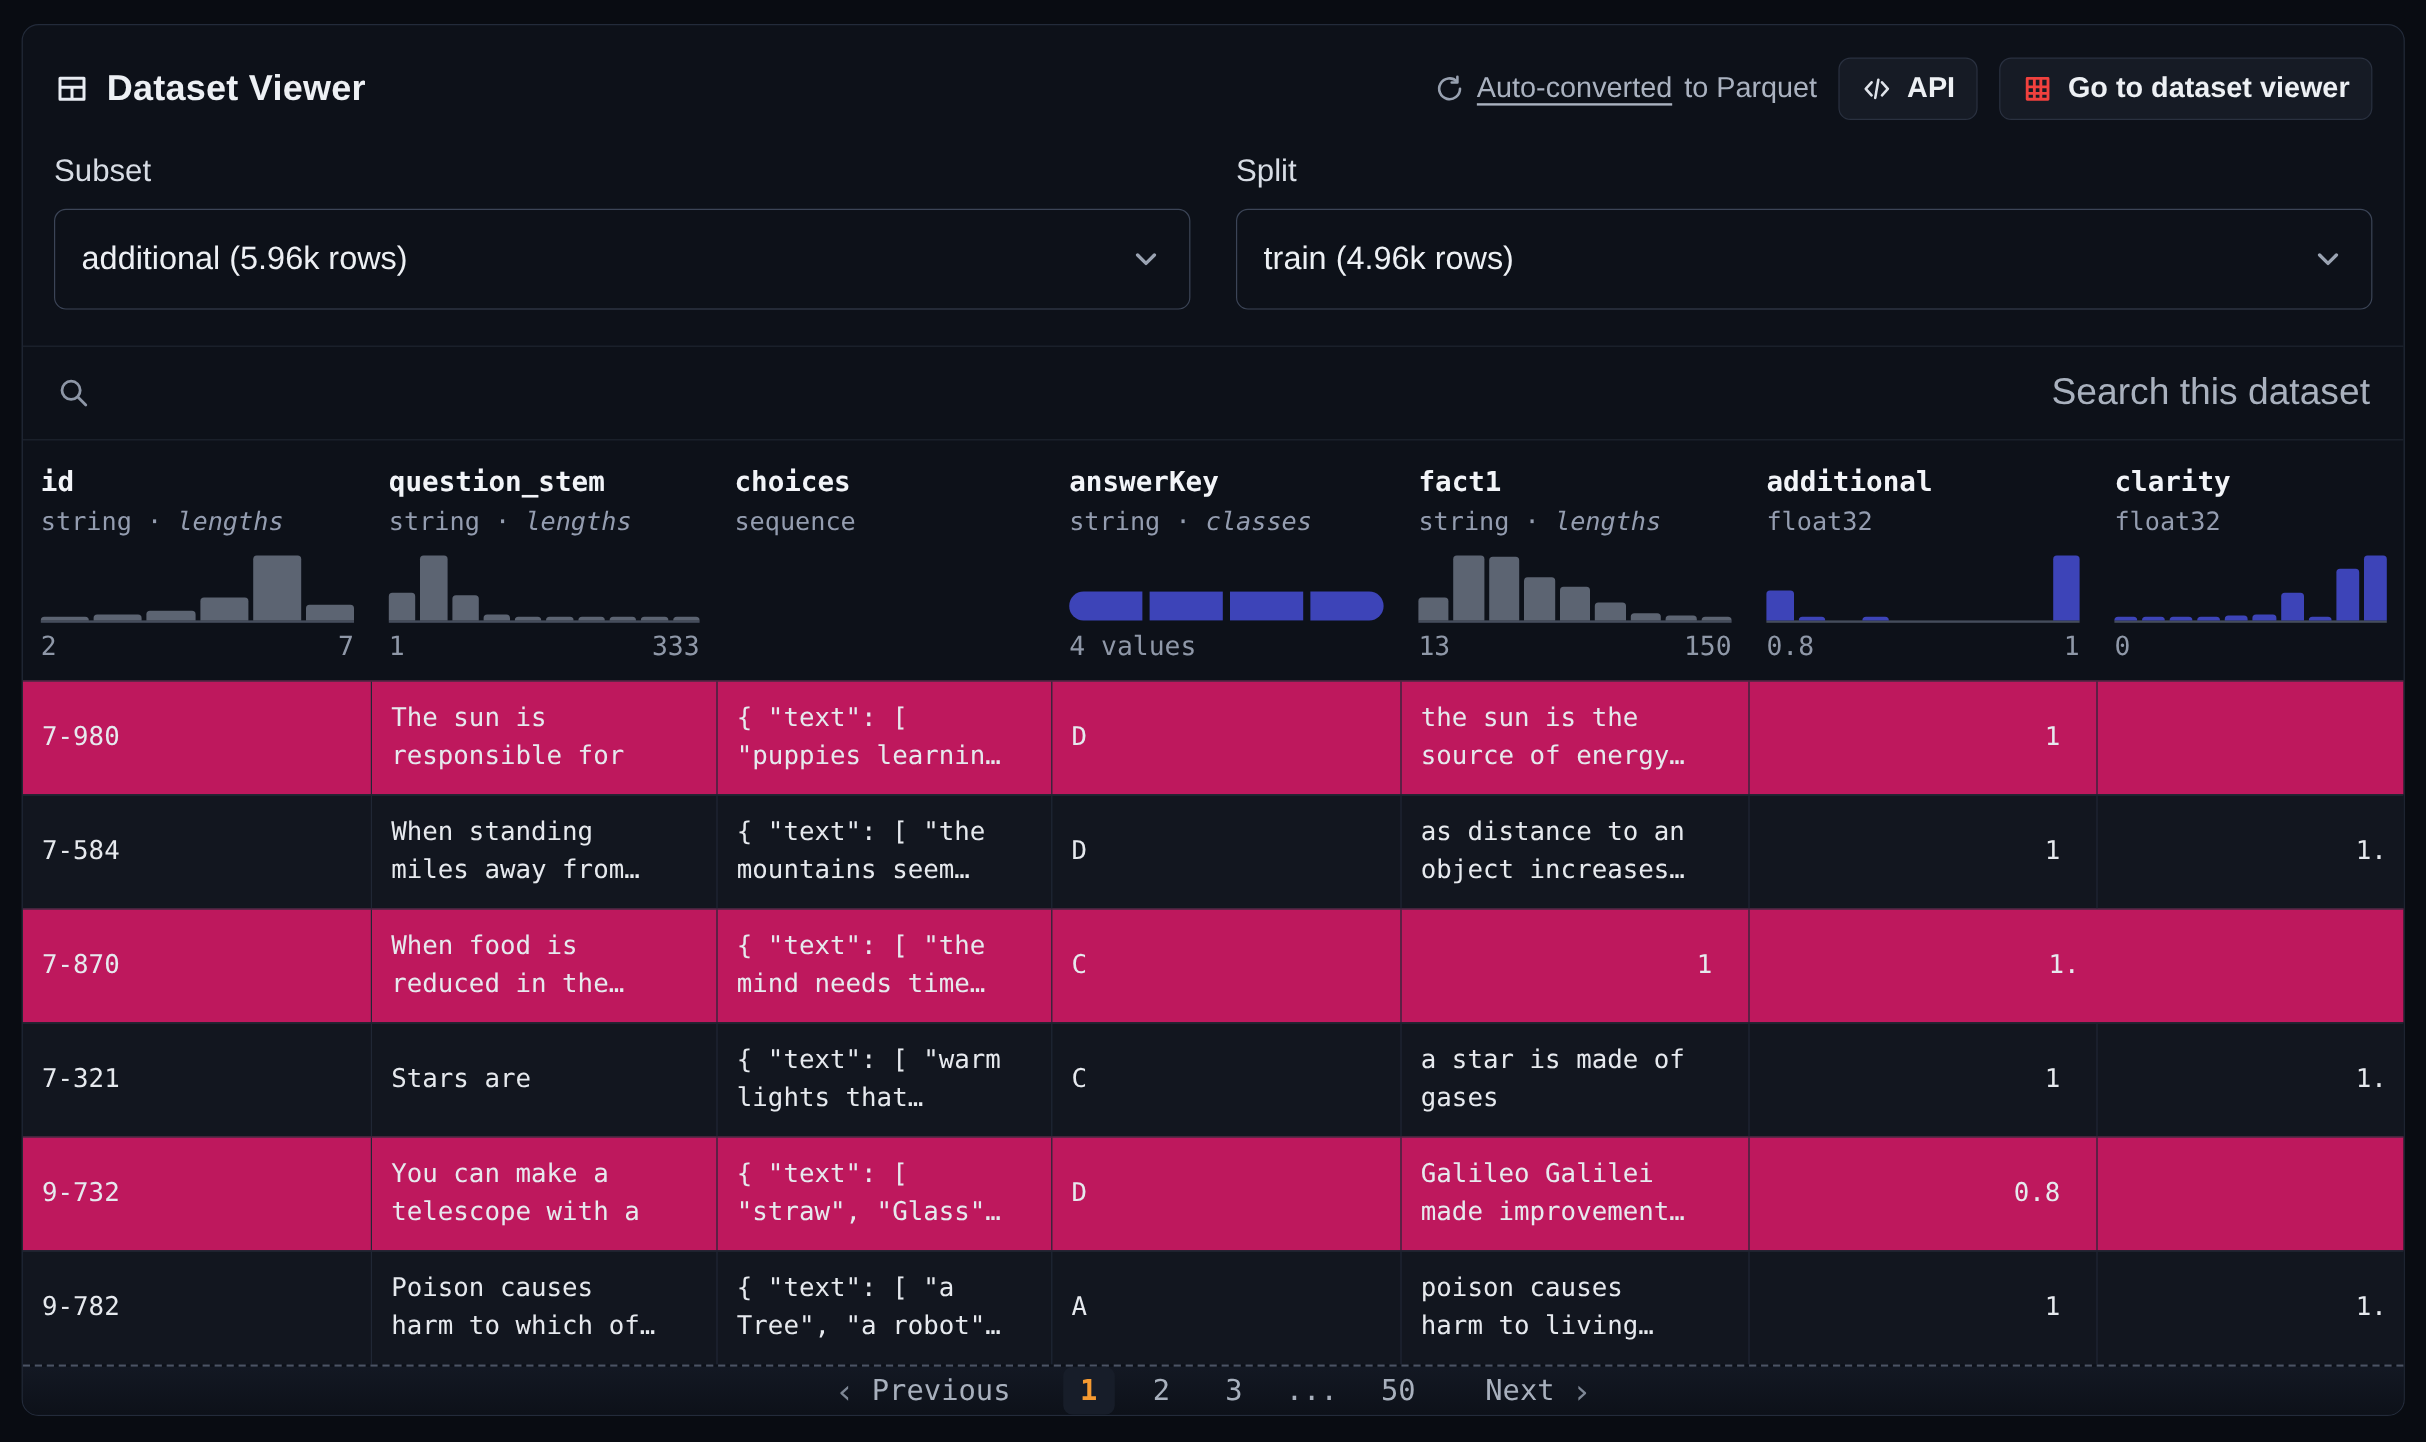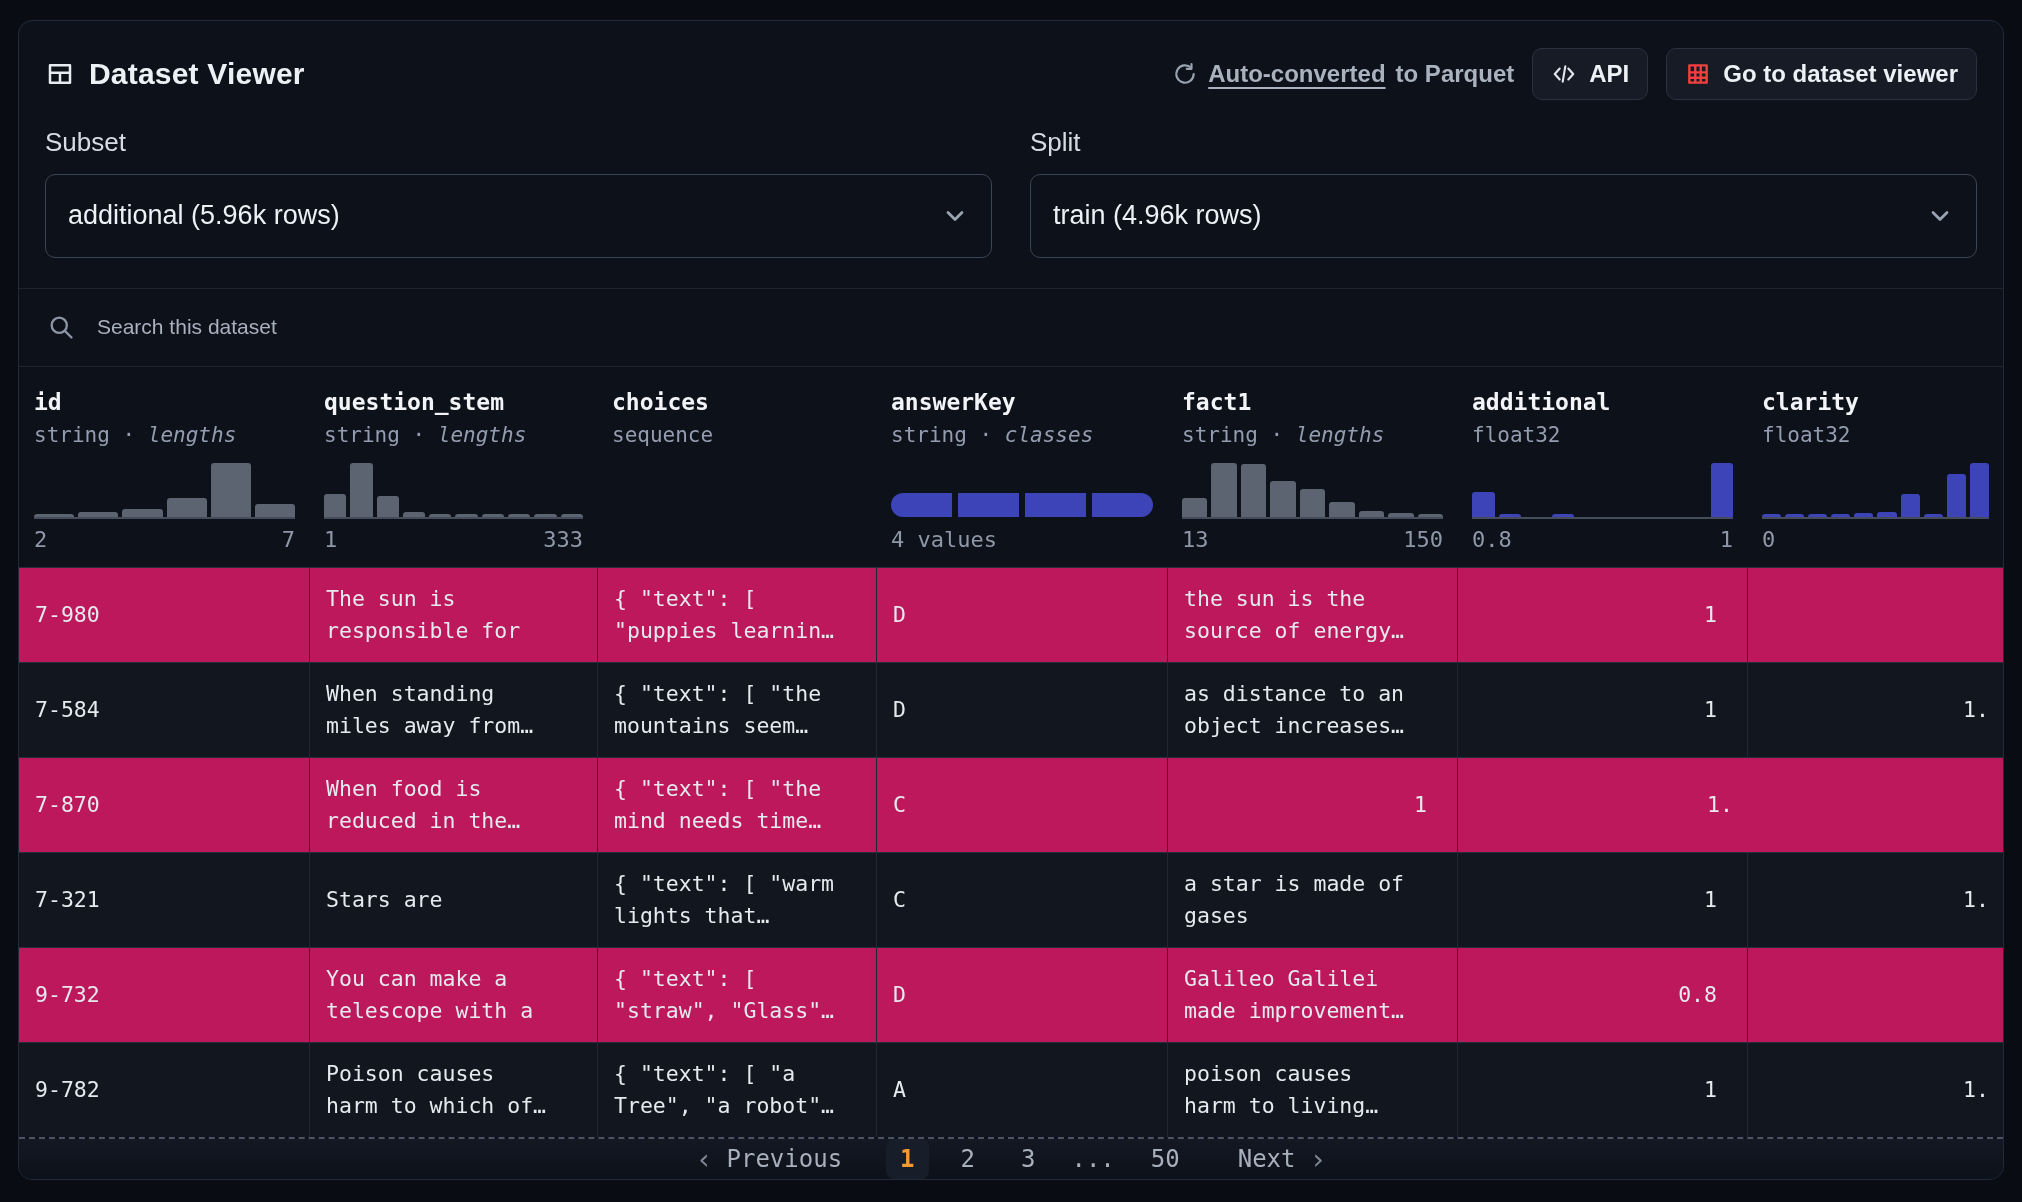--- a/index.html
+++ b/index.html
@@ -21,41 +21,41 @@
   .panel{
     position:absolute;left:18px;top:20px;width:1986px;height:1160px;
     background:var(--panel-bg);border:1px solid var(--panel-border);border-radius:14px;
     overflow:hidden;display:flex;flex-direction:column;
   }
   
   .panel-head{margin:26px 26px 0;height:54px;display:flex;align-items:center;justify-content:space-between;}
   .title-wrap{display:flex;align-items:center;gap:14px;}
   .title-wrap h1{font-size:30px;font-weight:bold;color:var(--text-bright);letter-spacing:.2px;}
   .head-right{display:flex;align-items:center;gap:18px;}
-  .autoconv{display:flex;align-items:center;gap:10px;color:#aab2c0;font-size:24px;font-weight:bold;}
+  .autoconv{display:flex;align-items:center;gap:10px;color:#aab2c0;font-size:24px;}
   .autoconv .link{text-decoration:underline;text-underline-offset:5px;cursor:pointer;}
   .btn{
     display:flex;align-items:center;gap:12px;height:52px;padding:0 18px;
     background:#161b25;border:1px solid #2a3140;border-radius:10px;
     color:var(--text-bright);font-size:24px;font-weight:600;font-family:var(--sans);cursor:pointer;
   }
   
   .controls{margin:26px 26px 30px;display:grid;grid-template-columns:1fr 1fr;column-gap:38px;}
   .control .label{font-size:26px;color:#d7dce4;margin-bottom:16px;}
   .select{
     height:84px;border:1.5px solid #3c4557;border-radius:10px;background:var(--panel-bg);
     display:flex;align-items:center;justify-content:space-between;padding:0 22px;
     font-size:27px;color:var(--text-bright);cursor:pointer;
   }
   .divider{border-top:1px solid var(--divider);}
   
   .searchrow{height:78px;display:flex;align-items:center;gap:22px;padding:0 28px;}
   .searchrow input{
     flex:1;background:transparent;border:none;outline:none;
-    font-size:21px;color:var(--text-bright);font-family:var(--sans);
+    font-size:31px;color:var(--text-bright);font-family:var(--sans);text-align:right;
   }
   .searchrow input::placeholder{color:#a9b1be;}
   
   .thead,.trow{display:grid;grid-template-columns:290px 288px 279px 291px 290px 290px 1fr;}
   .thead{height:202px;}
   .hcell{padding:22px 14px 0 15px;overflow:hidden;}
   .cname{font-family:var(--mono);font-weight:bold;font-size:23px;color:#f2f4f8;}
   .ctype{font-family:var(--mono);font-size:21px;color:#949db0;margin-top:8px;}
   .ctype em{font-style:italic;}
   .hist{height:58px;margin-top:14px;display:flex;align-items:flex-end;gap:4px;}

